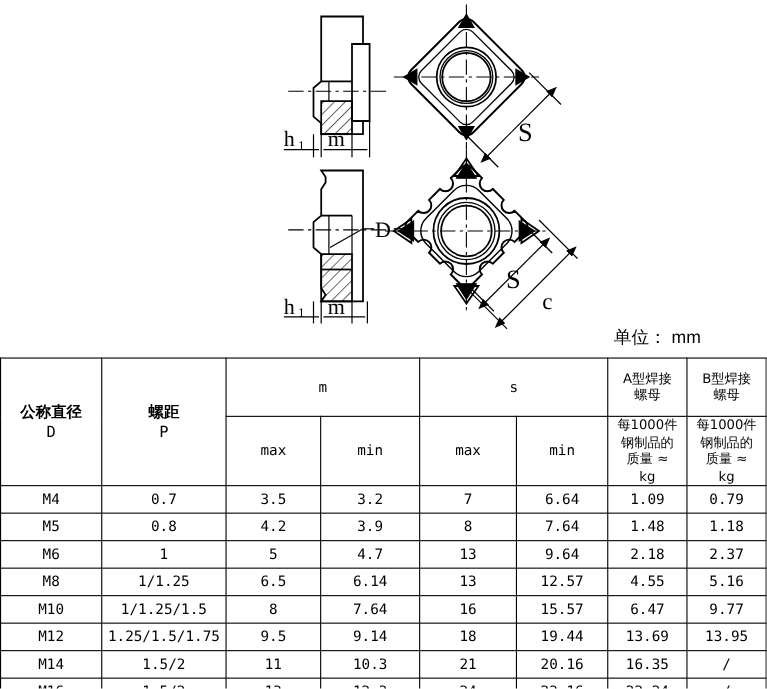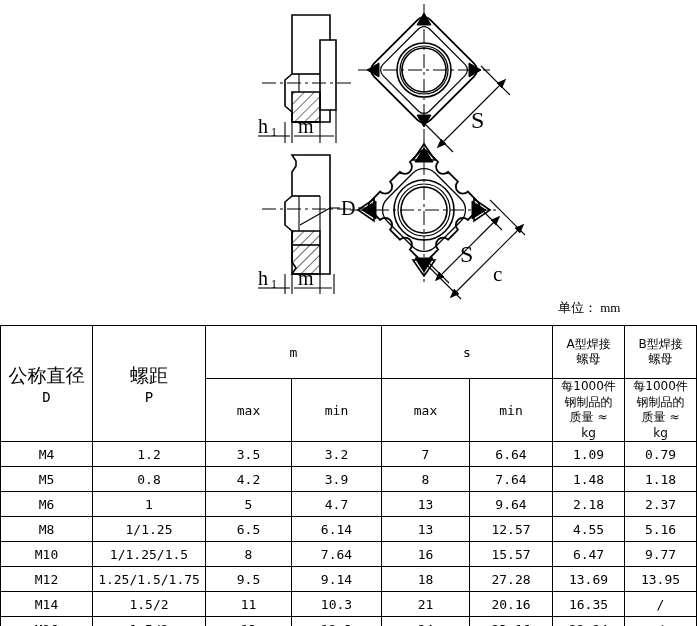--- a/index.html
+++ b/index.html
@@ -10,22 +10,22 @@
   }
   
   #drawings{position:absolute;left:0;top:0;width:697px;height:300px;}
   #drawings svg{display:block;}
 
   .lbl{font-family:"Liberation Serif","DejaVu Serif",serif;font-style:normal;}
 
   
   #unit-note{
     position:absolute;left:552px;top:296px;width:145px;height:24px;
-    font-size:13px;line-height:24px;text-align:left;
-    font-family:Liberation Serif, serif;
+    font-size:16px;line-height:24px;text-align:left;
+    font-family:Liberation Sans, sans-serif;
     padding-left:6px;box-sizing:border-box;
     white-space:nowrap;
   }
 
   
   #spec-table{
     position:absolute;left:0;top:325px;width:697px;
     border-collapse:collapse;
     table-layout:fixed;
   }
@@ -42,21 +42,21 @@
     font-family:"DejaVu Sans",sans-serif;
   }
   #spec-table th.lat{
     font-family:"DejaVu Sans Mono","Liberation Mono",monospace;
     font-size:13px;
   }
   .hdr-main{height:109px;}
   .grp{height:52px;font-size:14px;}
   .sub{height:57px;}
   .cn-stack{line-height:1.25;font-size:12px;}
-  .cn-big{font-size:19px;line-height:1.35;}
+  .cn-big{font-size:14px;line-height:1.35;font-weight:bold;}
   .mass-cell{font-size:12px;line-height:1.30;}
   tbody tr{height:24px;}
   tbody td{height:24px;}
   col.c-d{width:92px;}
   col.c-p{width:113px;}
   col.c-mmax{width:86px;}
   col.c-mmin{width:90px;}
   col.c-smax{width:88px;}
   col.c-smin{width:83px;}
   col.c-a{width:72px;}
@@ -277,21 +277,21 @@
         <div class="mass-cell">每1000件</div>
         <div class="mass-cell">钢制品的</div>
         <div class="mass-cell">质量 ≈</div>
         <div class="mass-cell">kg</div>
       </th>
     </tr>
   </thead>
   <tbody id="table-body">
       <tr>
         <td>M4</td>
-        <td>1.2</td>
+        <td>0.7</td>
         <td>3.5</td>
         <td>3.2</td>
         <td>7</td>
         <td>6.64</td>
         <td>1.09</td>
         <td>0.79</td>
       </tr>
       <tr>
         <td>M5</td>
         <td>0.8</td>
@@ -331,21 +331,21 @@
         <td>15.57</td>
         <td>6.47</td>
         <td>9.77</td>
       </tr>
       <tr>
         <td>M12</td>
         <td>1.25/1.5/1.75</td>
         <td>9.5</td>
         <td>9.14</td>
         <td>18</td>
-        <td>27.28</td>
+        <td>19.44</td>
         <td>13.69</td>
         <td>13.95</td>
       </tr>
       <tr>
         <td>M14</td>
         <td>1.5/2</td>
         <td>11</td>
         <td>10.3</td>
         <td>21</td>
         <td>20.16</td>

